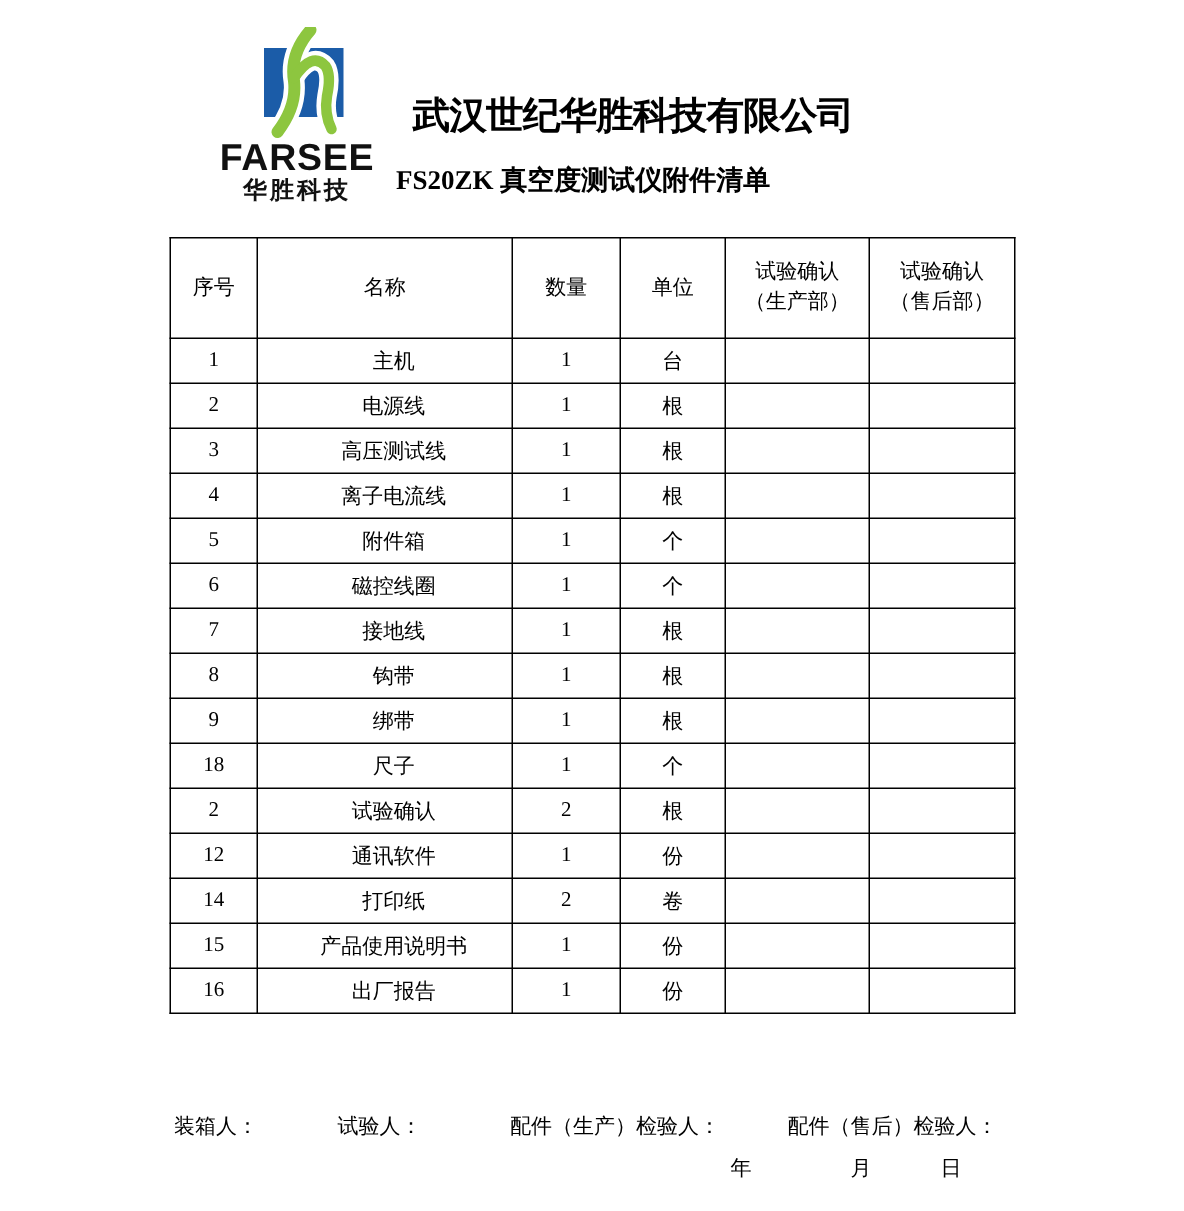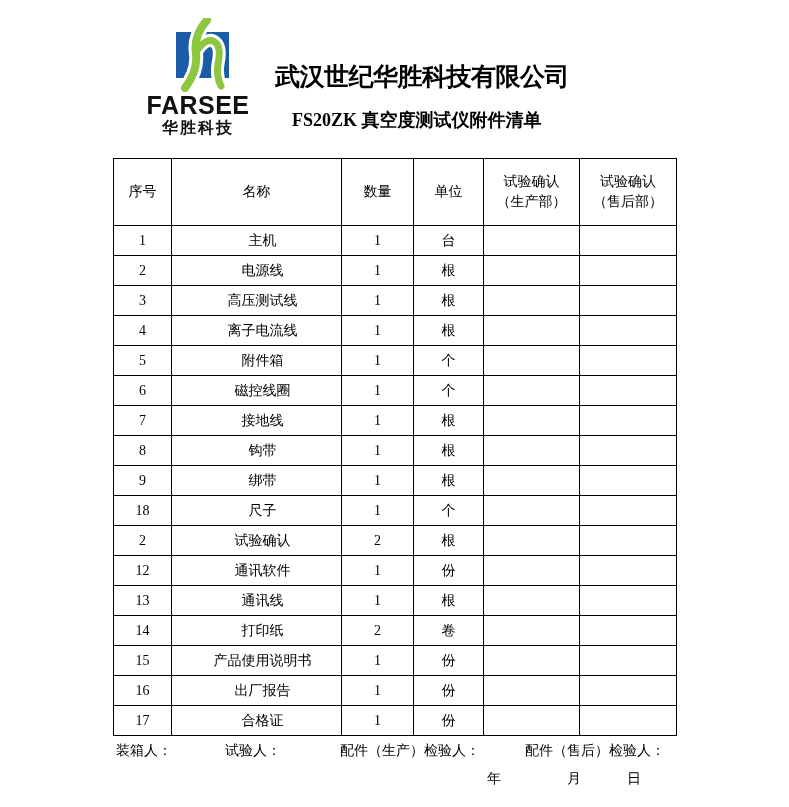--- a/index.html
+++ b/index.html
@@ -27,21 +27,21 @@
     font-weight:bold;font-size:16px;line-height:1;letter-spacing:2px;
     color:#111;margin-top:2px;
   }
   .company-name{
     position:absolute;left:263px;top:48px;width:310px;
     font-family:"Liberation Sans","DejaVu Sans",sans-serif;
     font-weight:bold;font-size:25px;letter-spacing:-0.5px;
     white-space:nowrap;color:#000;margin:12px;
   }
   .doc-title{
-    position:absolute;left:292px;top:108px;width:260px;
+    position:absolute;left:264px;top:108px;width:260px;
     font-family:"Liberation Serif","DejaVu Serif",serif;
     font-weight:bold;font-size:18px;white-space:nowrap;color:#000;margin:0;
   }
   
   table.list{
     position:absolute;left:113px;top:158px;
     border-collapse:collapse;table-layout:fixed;
     font-size:14px;
   }
   table.list th,table.list td{
@@ -212,28 +212,20 @@
 
         <tr>
           <td class="c-no">12</td>
           <td class="c-name">通讯软件</td>
           <td class="c-qty">1</td>
           <td class="c-unit">份</td>
           <td class="c-conf"></td>
           <td class="c-conf"></td>
         </tr>
 
-        <tr>
-          <td class="c-no">13</td>
-          <td class="c-name">通讯线</td>
-          <td class="c-qty">1</td>
-          <td class="c-unit">根</td>
-          <td class="c-conf"></td>
-          <td class="c-conf"></td>
-        </tr>
 
         <tr>
           <td class="c-no">14</td>
           <td class="c-name">打印纸</td>
           <td class="c-qty">2</td>
           <td class="c-unit">卷</td>
           <td class="c-conf"></td>
           <td class="c-conf"></td>
         </tr>
 
@@ -248,28 +240,20 @@
 
         <tr>
           <td class="c-no">16</td>
           <td class="c-name">出厂报告</td>
           <td class="c-qty">1</td>
           <td class="c-unit">份</td>
           <td class="c-conf"></td>
           <td class="c-conf"></td>
         </tr>
 
-        <tr>
-          <td class="c-no">17</td>
-          <td class="c-name">合格证</td>
-          <td class="c-qty">1</td>
-          <td class="c-unit">份</td>
-          <td class="c-conf"></td>
-          <td class="c-conf"></td>
-        </tr>
       </tbody>
   </table>
 
   <span class="footer-label" style="left:116px;top:742px">装箱人：</span>
   <span class="footer-label" style="left:225px;top:742px">试验人：</span>
   <span class="footer-label" style="left:340px;top:742px">配件（生产）检验人：</span>
   <span class="footer-label" style="left:525px;top:742px">配件（售后）检验人：</span>
 
   <span class="footer-label" style="left:487px;top:770px">年</span>
   <span class="footer-label" style="left:567px;top:770px">月</span>

